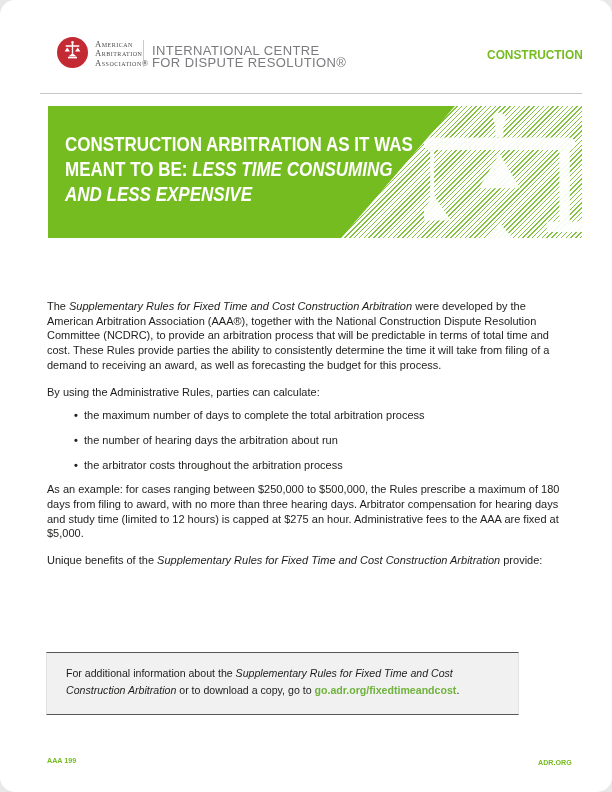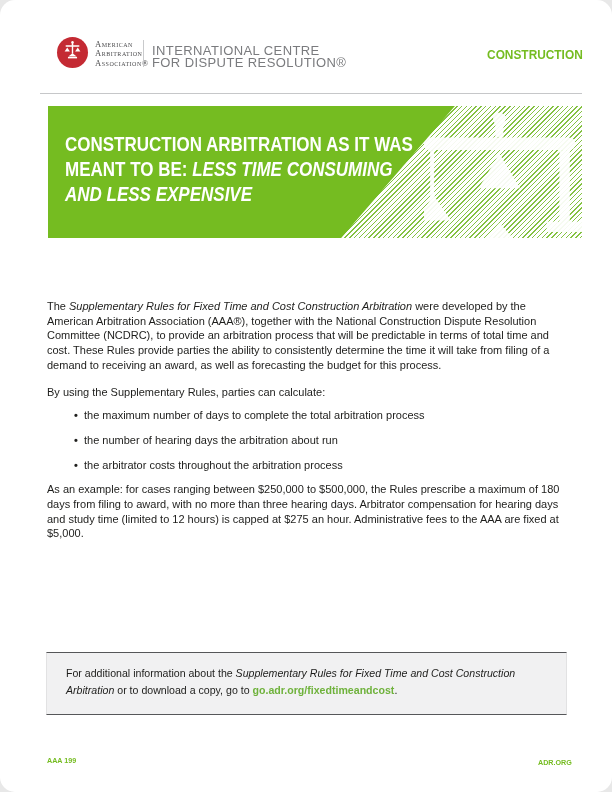--- a/index.html
+++ b/index.html
@@ -44,21 +44,21 @@
   .content{position:absolute;left:47px;top:270px;width:523px;font-size:11px;line-height:14.7px;margin-top:29px;}
   .content p{margin:0;}
   .content .it{font-style:italic;}
   .intro{margin-bottom:12px !important;}
   .content ul{list-style:none;margin:9px 0 0 0;padding:0;}
   .content li{position:relative;padding-left:37px;font-weight:normal;margin-bottom:10px;}
   .content li::before{content:"\2022";position:absolute;left:27px;top:0;font-weight:bold;}
   .example{margin-top:7px !important;margin-bottom:12px !important;}
 
   
-  .info-box{position:absolute;left:46px;top:652px;width:521px;height:63px;box-sizing:border-box;
+  .info-box{position:absolute;left:46px;top:652px;width:473px;height:63px;box-sizing:border-box;
     background:#f1f1f2;border-top:1.5px solid #565759;border-bottom:1.5px solid #565759;
     border-left:1px solid #e2e2e3;border-right:1px solid #e2e2e3;
     padding:12px 26px 8px 19px;font-size:10.6px;line-height:16.5px;}
   .info-box .it{font-style:italic;}
   .info-box a{color:var(--link-green);font-weight:bold;text-decoration:none;}
 
   
   .footer-left{position:absolute;left:47px;top:756px;font-size:7.8px;font-weight:bold;
     color:var(--brand-green);transform:scaleX(.92);transform-origin:0 0;white-space:nowrap;}
   .footer-right{position:absolute;right:40px;top:758px;font-size:7.8px;font-weight:bold;
@@ -115,30 +115,31 @@
     <h1 class="banner-title">
       <div><span>CONSTRUCTION ARBITRATION AS IT WAS</span></div>
       <div><span>MEANT TO BE: </span><span class="it">LESS TIME CONSUMING</span></div>
       <div><span class="it">AND LESS EXPENSIVE</span></div>
     </h1>
   </div>
 
   <div class="content">
     <p class="intro"><span>The </span><span class="it">Supplementary Rules for Fixed Time and Cost Construction Arbitration</span><span> were developed by the American Arbitration Association (AAA®), together with the National Construction Dispute Resolution Committee (NCDRC), to provide an arbitration process that will be predictable in terms of total time and cost. These Rules provide parties the ability to consistently determine the time it will take from filing of a demand to receiving an award, as well as forecasting the budget for this process.</span></p>
 
-    <p>By using the Supplementary Rules, parties can calculate:</p>
+    <p>By using the Administrative Rules, parties can calculate:</p>
 
     <ul>
       <li>the maximum number of days to complete the total arbitration process</li>
       <li>the number of hearing days the arbitration about run</li>
       <li>the arbitrator costs throughout the arbitration process</li>
     </ul>
 
     <p class="example">As an example: for cases ranging between $250,000 to $500,000, the Rules prescribe a maximum of 180 days from filing to award, with no more than three hearing days. Arbitrator compensation for hearing days and study time (limited to 12 hours) is capped at $275 an hour. Administrative fees to the AAA are fixed at $5,000.</p>
 
+    <p><span>Unique benefits of the </span><span class="it">Supplementary Rules for Fixed Time and Cost Construction Arbitration</span><span> provide:</span></p>
 
     <ul>
     </ul>
   </div>
 
   <div class="info-box">
     <span>For additional information about the </span><span class="it">Supplementary Rules for Fixed Time and Cost Construction Arbitration</span><span> or to download a copy, go to </span><a href="#">go.adr.org/fixedtimeandcost</a><span>.</span>
   </div>
 
   <div class="footer-left">AAA 199</div>

